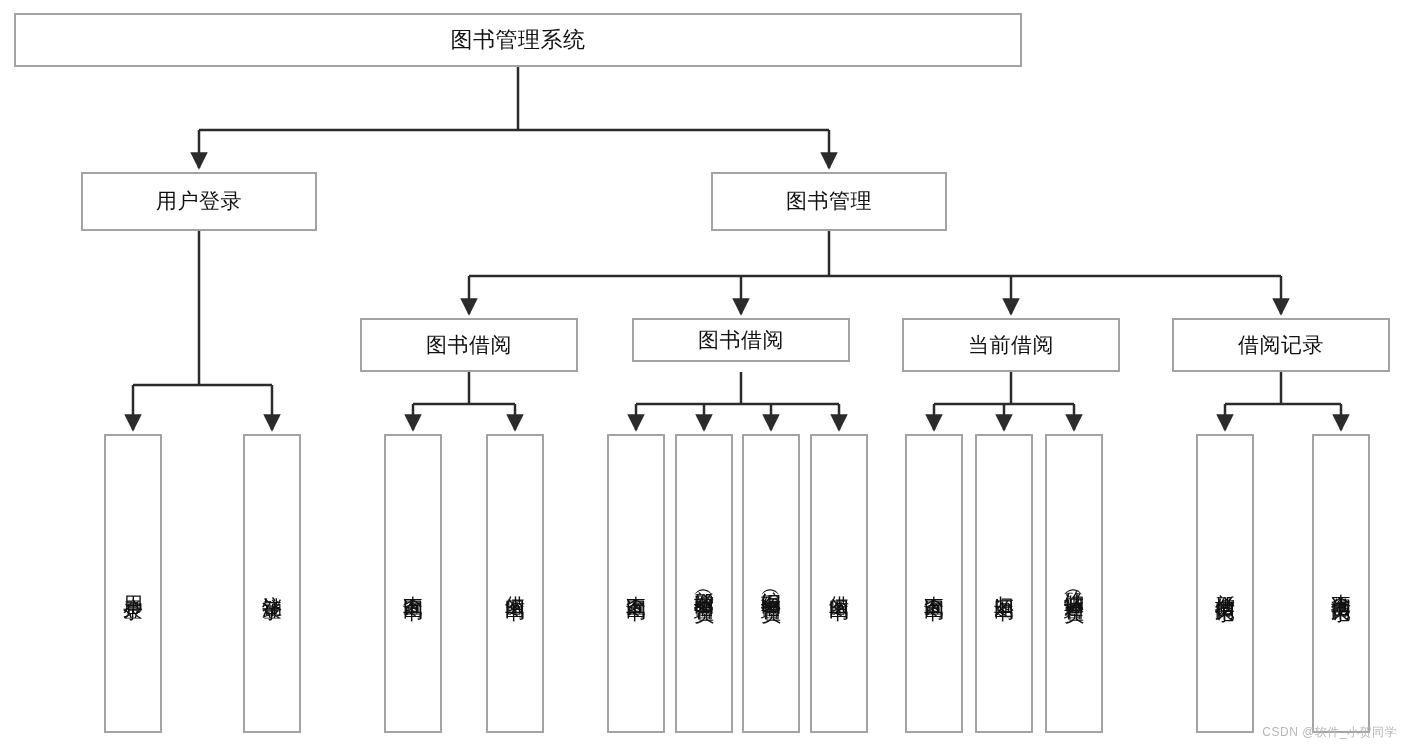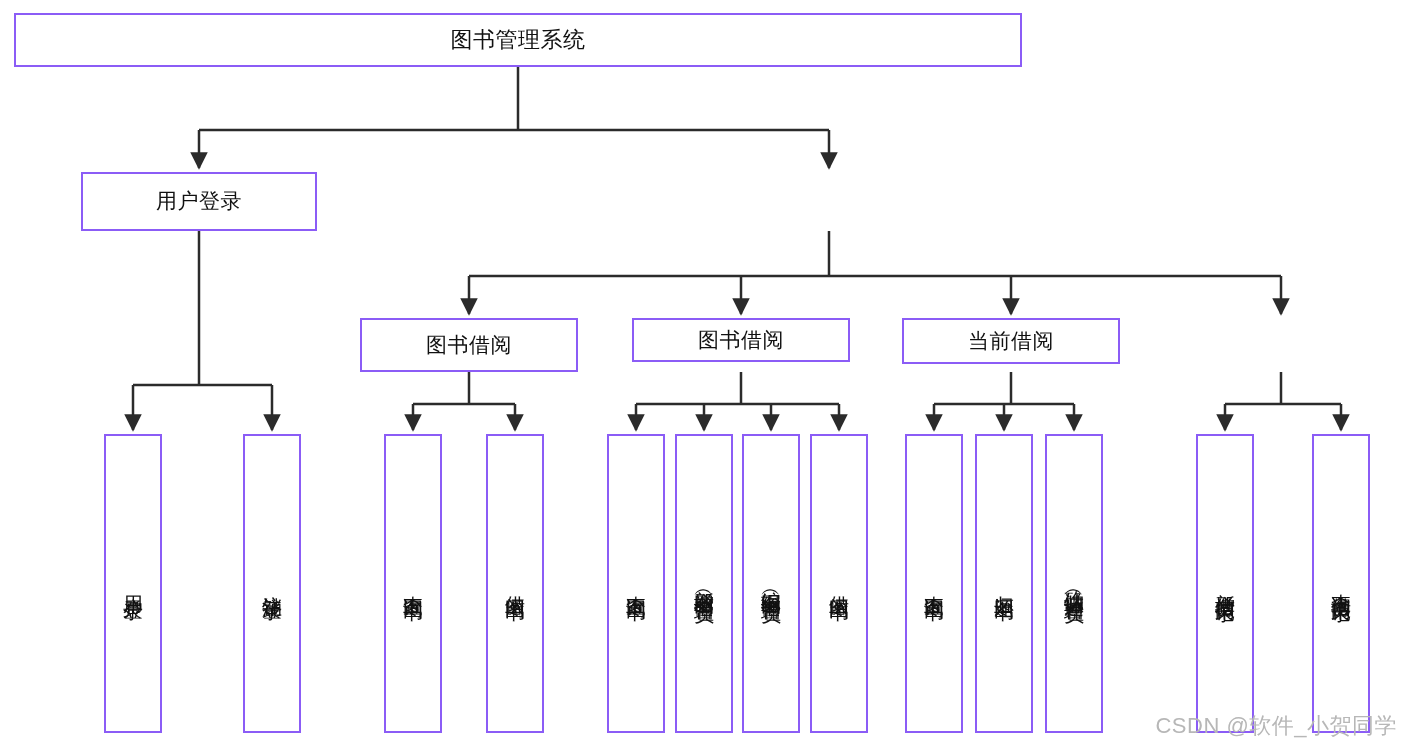--- a/index.html
+++ b/index.html
@@ -22,21 +22,21 @@
     left: 0;
     top: 0;
     width: 1405px;
     height: 747px;
     pointer-events: none;
   }
   .node {
     position: absolute;
     box-sizing: border-box;
     background: #ffffff;
-    border: 2px solid #8b5cf6;
+    border: 2px solid #a3a3a3;
     display: flex;
     align-items: center;
     justify-content: center;
     color: #111111;
   }
   .node .lbl {
     display: block;
     text-align: center;
     line-height: 1.15;
     white-space: nowrap;
@@ -59,21 +59,21 @@
     text-orientation: upright;
     font-size: 20px;
     line-height: 1.25;
     letter-spacing: 2px;
     white-space: nowrap;
   }
   .watermark {
     position: absolute;
     right: 8px;
     bottom: 6px;
-    font-size: 22px;
+    font-size: 12px;
     color: #b7b7b7;
     white-space: nowrap;
     letter-spacing: 0.5px;
   }
 </style>
 </head>
 <body>
 
 <div id="canvas">
 
@@ -120,29 +120,35 @@
       </g>
   </svg>
 
   <div class="node root horiz" id="n-root" style="left: 14px; top: 13px; width: 1008px; height: 54px;">
     <span class="lbl">图书管理系统</span>
   </div>
 
   <div class="node horiz" id="n-l1-0" style="left: 81px; top: 172px; width: 236px; height: 59px;">
     <span class="lbl">用户登录</span>
   </div>
+  <div class="node horiz" id="n-l1-1" style="left: 711px; top: 172px; width: 236px; height: 59px;">
+    <span class="lbl">图书管理</span>
+  </div>
 
   <div class="node horiz" id="n-l2-0" style="left: 360px; top: 318px; width: 218px; height: 54px;">
     <span class="lbl">图书借阅</span>
   </div>
   <div class="node horiz" id="n-l2-1" style="left: 632px; top: 318px; width: 218px; height: 44px;">
     <span class="lbl">图书借阅</span>
   </div>
-  <div class="node horiz" id="n-l2-2" style="left: 902px; top: 318px; width: 218px; height: 46px;">
+  <div class="node horiz" id="n-l2-2" style="left: 902px; top: 318px; width: 218px; height: 54px;">
     <span class="lbl">当前借阅</span>
+  </div>
+  <div class="node horiz" id="n-l2-3" style="left: 1172px; top: 318px; width: 218px; height: 54px;">
+    <span class="lbl">借阅记录</span>
   </div>
 
   <div class="node vert" id="n-lf-0" style="left: 104px; top: 434px; width: 58px; height: 299px;">
     <span class="lbl">用户登录</span>
   </div>
   <div class="node vert" id="n-lf-1" style="left: 243px; top: 434px; width: 58px; height: 299px;">
     <span class="lbl">注销登录</span>
   </div>
   <div class="node vert" id="n-lf-2" style="left: 384px; top: 434px; width: 58px; height: 299px;">
     <span class="lbl">查询图书</span>

